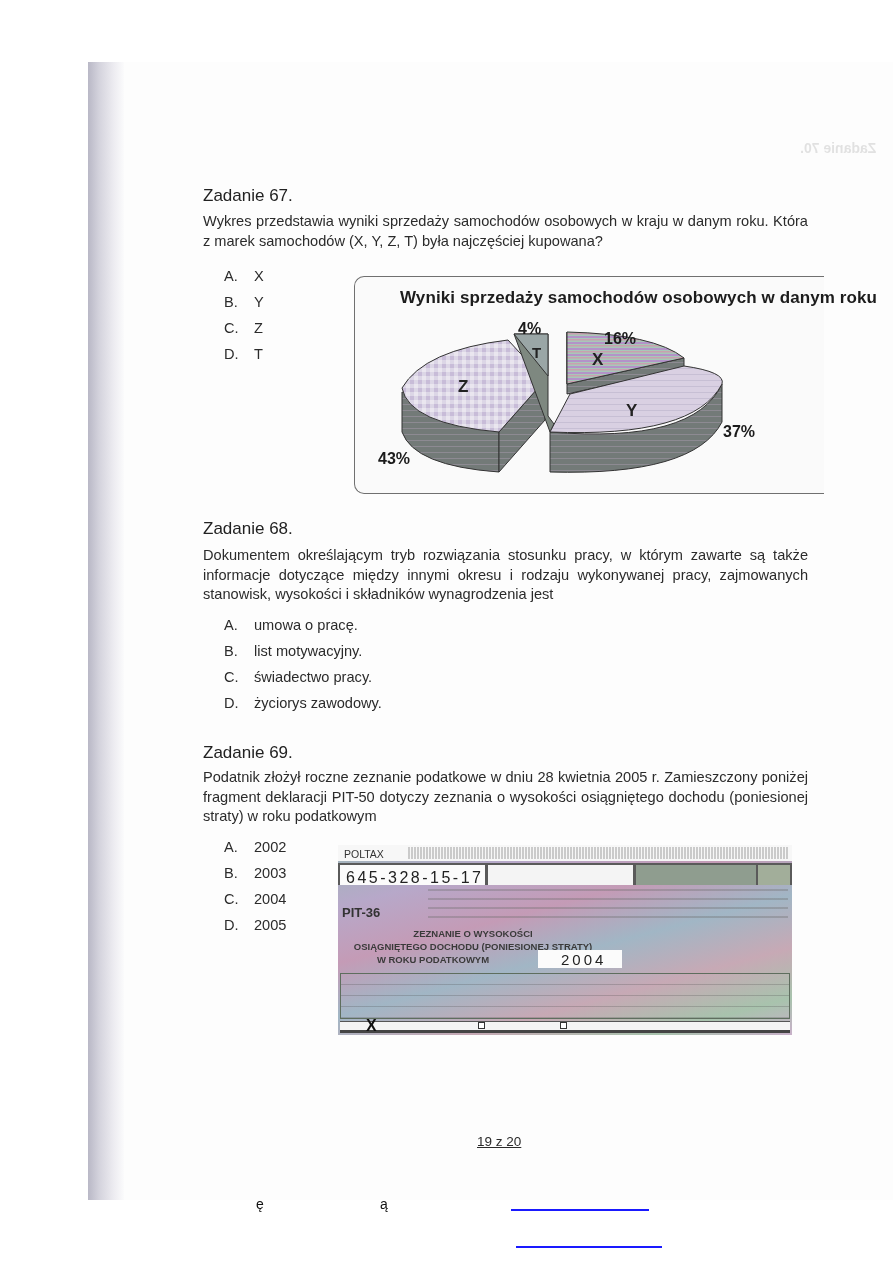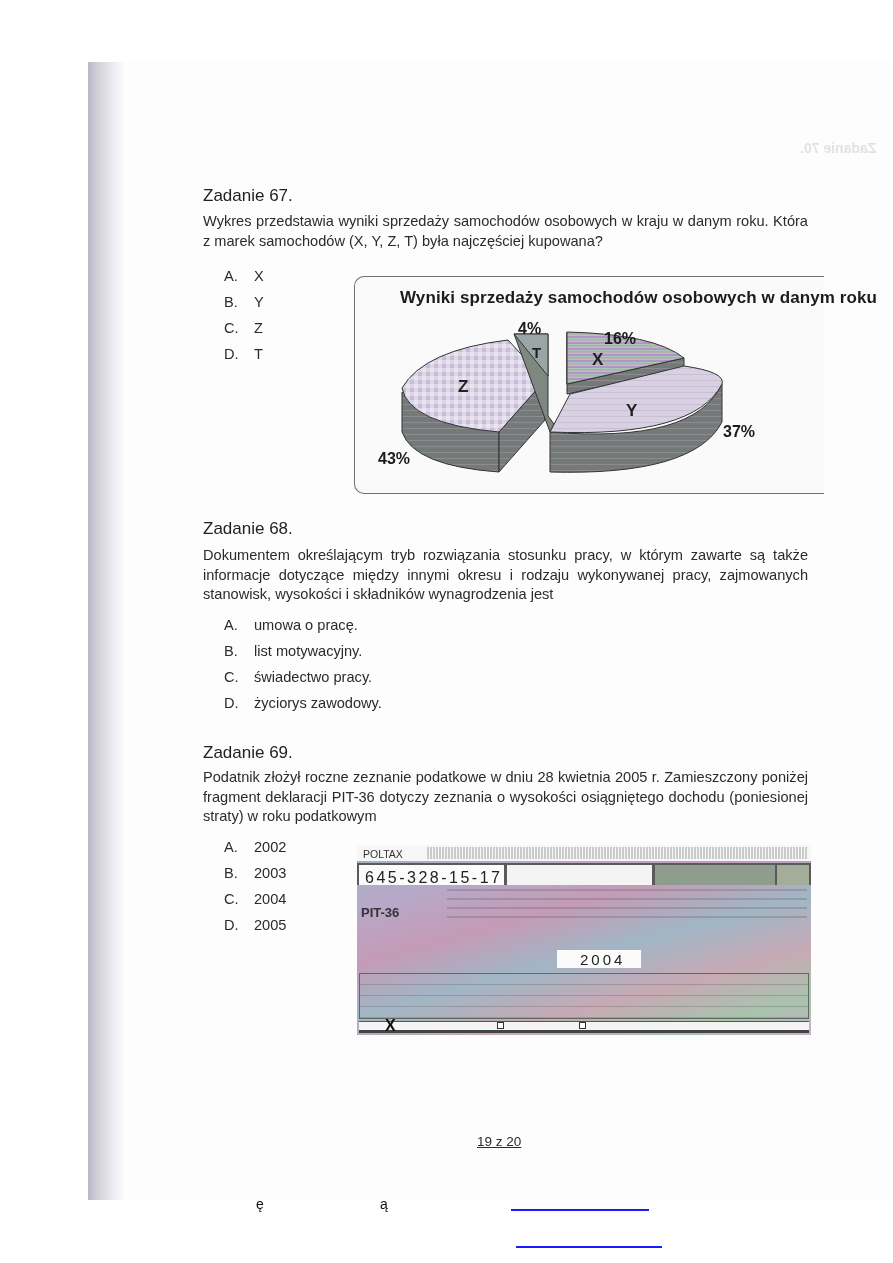--- a/index.html
+++ b/index.html
@@ -37,21 +37,20 @@
       position: absolute; left: 400px; top: 288px; font-size: 17px; font-weight: bold; color: #1c1c1c; letter-spacing: 0.1px; text-align: center;
     }
     .chart-svg { position: absolute; left: 354px; top: 276px; }
     .pct { position: absolute; font-weight: bold; font-size: 16px; color: #1b1b1b; }
 
     
     .pit {
       position: absolute; left: 338px; top: 845px; width: 454px; height: 190px;
       background: linear-gradient(180deg, #f7f7f7 0 16px, transparent 16px),
         linear-gradient(165deg, #9db7b8 0%, #b7a8c9 20%, #c49bb6 38%, #a1b6c5 55%, #c7a9b5 72%, #a8c3ad 88%, #c8b0c9 100%);
-      margin-left: 19px;
     }
     .pit-poltax { position: absolute; left: 6px; top: 3px; font-size: 10.5px; color: #333; }
     .pit-tiny { position: absolute; left: 70px; top: 2px; width: 380px; height: 12px;
       background: repeating-linear-gradient(90deg, #777 0 2px, transparent 2px 3px); opacity: 0.35; }
     .pit-row1 { position: absolute; left: 0; top: 18px; width: 454px; height: 22px; background: #5a5a5a; }
     .pit-nip-box { position: absolute; left: 2px; top: 20px; width: 145px; height: 20px; background: #fbfbfb; }
     .pit-nip { position: absolute; left: 8px; top: 24px; font-size: 16px; letter-spacing: 2.5px; color: #222; }
     .pit-box2 { position: absolute; left: 150px; top: 20px; width: 145px; height: 20px; background: #f4f4f4; }
     .pit-box3 { position: absolute; left: 298px; top: 20px; width: 120px; height: 20px; background: #8f9d8f; }
     .pit-box4 { position: absolute; left: 420px; top: 20px; width: 32px; height: 20px; background: #a2ae9a; }
@@ -163,21 +162,21 @@
       <span class="opt-letter">C.</span>
       <span>świadectwo pracy.</span>
     </div>
   <div class="opt">
       <span class="opt-letter">D.</span>
       <span>życiorys zawodowy.</span>
     </div>
 </div>
 
 <div class="task-title" style="top:743px;">Zadanie 69.</div>
-<div class="task-body" style="top:768px;">Podatnik złożył roczne zeznanie podatkowe w dniu 28 kwietnia 2005 r. Zamieszczony poniżej fragment deklaracji PIT-36 dotyczy zeznania o wysokości osiągniętego dochodu (poniesionej straty) w roku podatkowym</div>
+<div class="task-body" style="top:768px;">Podatnik złożył roczne zeznanie podatkowe w dniu 28 kwietnia 2005 r. Zamieszczony poniżej fragment deklaracji PIT-50 dotyczy zeznania o wysokości osiągniętego dochodu (poniesionej straty) w roku podatkowym</div>
 <div class="opts" style="top:834px;">
   <div class="opt">
       <span class="opt-letter">A.</span>
       <span>2002</span>
     </div>
   <div class="opt">
       <span class="opt-letter">B.</span>
       <span>2003</span>
     </div>
   <div class="opt">
@@ -194,20 +193,25 @@
   <div class="pit-poltax">POLTAX</div>
   <div class="pit-tiny"></div>
   <div class="pit-row1"></div>
   <div class="pit-nip-box"></div>
   <div class="pit-nip">645-328-15-17</div>
   <div class="pit-box2"></div>
   <div class="pit-box3"></div>
   <div class="pit-box4"></div>
   <div class="pit-code">PIT-36</div>
   <div class="pit-desc"></div>
+  <div class="pit-heading">
+    <div>ZEZNANIE O WYSOKOŚCI</div>
+    <div>OSIĄGNIĘTEGO DOCHODU (PONIESIONEJ STRATY)</div>
+    <div style="padding-right:80px;">W ROKU PODATKOWYM</div>
+  </div>
   <div class="pit-year-box"></div>
   <div class="pit-year">2004</div>
   <div class="pit-lines"></div>
   <div class="pit-bottom"></div>
   <div class="pit-x">X</div>
   <div class="pit-cb" style="left:140px;"></div>
   <div class="pit-cb" style="left:222px;"></div>
 </div>
 
 <div class="page-num">19 z 20</div>

